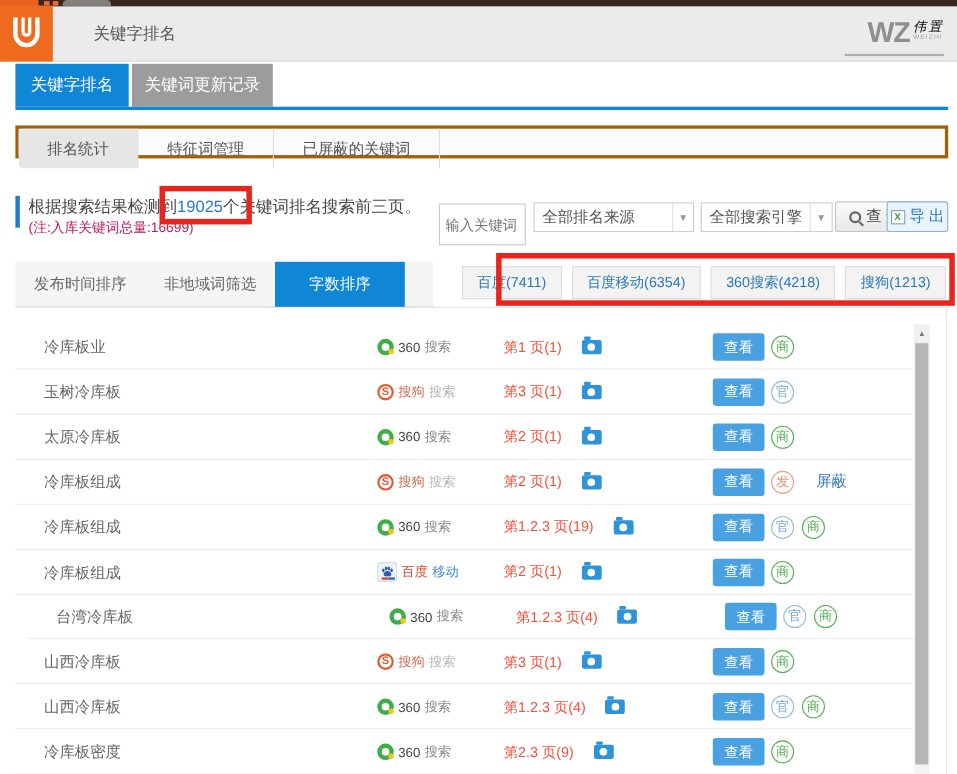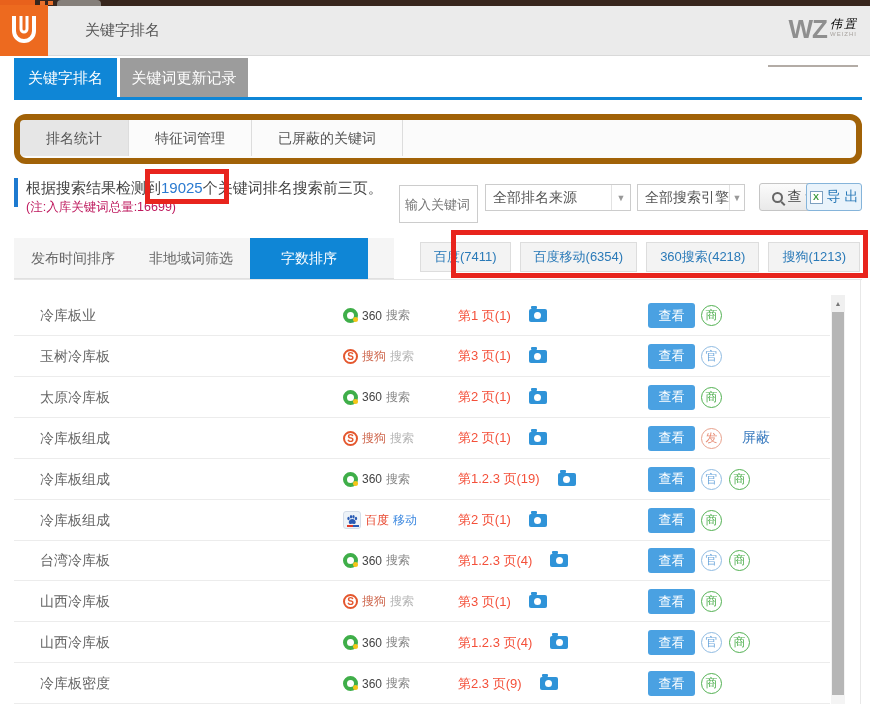--- a/index.html
+++ b/index.html
@@ -9,47 +9,47 @@
   
   #topstrip { position:absolute; left:0; top:0; width:870px; height:6px; background:#38261d; }
   #topstrip .corner { position:absolute; left:0; top:0; width:35px; height:6px; background:#e8611c; }
   #topstrip .dot { position:absolute; top:1px; width:5px; height:4px; background:#e8702c; }
   #topstrip .mini-tab { position:absolute; left:57px; top:0; width:44px; height:6px; background:#857f7a; border-radius:4px 4px 0 0; }
 
   
   #header { position:absolute; left:0; top:6px; width:870px; height:50px; background:#ebebeb; border-bottom:1px solid #d9d9d9; }
   #logo { position:absolute; left:0; top:-1px; width:48px; height:51px; background:#ed6a1f; display:flex; align-items:center; justify-content:center; }
   #page-title { position:absolute; left:85px; top:15px; font-size:15px; color:#555; }
-  #brand { position:absolute; right:12px; top:8px; width:90px; border-bottom:2px solid #b3aca6; padding-bottom:20px; text-align:right; }
+  #brand { position:absolute; right:12px; top:8px; width:90px; border-bottom:2px solid #b3aca6; padding-bottom:4px; text-align:right; }
   #brand .wz { font-size:26px; font-weight:bold; color:#8f8f8f; letter-spacing:-1px; vertical-align:top; }
   #brand .cn { display:inline-block; text-align:left; margin-left:3px; }
   #brand .cn .n { display:block; font-size:12px; color:#000000; letter-spacing:2px; line-height:13px; margin-top:4px;font-style:italic; }
   #brand .cn .s { display:block; font-size:6px; color:#a7a29d; letter-spacing:1px; line-height:7px; }
 
   
   .main-tab { position:absolute; top:58px; height:39px; line-height:39px; text-align:center; font-size:15px; color:#fff; cursor:pointer; }
   #mtab0 { left:14px; width:103px; background:#0f86d6; }
   #mtab1 { left:120px; width:128px; background:#9c9c9c; }
   #mtab-line { position:absolute; left:14px; top:97px; width:848px; height:3px; background:#0f86d6; }
 
   
-  #subtabs { position:absolute; left:14px; top:114px; width:848px; height:50px; background:#fbfbfb; border:6px solid #a16207; border-radius:12px; display:flex; }
+  #subtabs { position:absolute; left:14px; top:114px; width:848px; height:30px; background:#fbfbfb; border:3px solid #a16207; border-radius:0; display:flex; }
   .sub-tab { height:36px; line-height:36px; padding:0 26px; font-size:14px; color:#555; border-right:1px solid #ddd; cursor:pointer; }
   .sub-tab.active { background:#e6e6e6; border-radius:4px 0 0 4px; }
 
   
   #summary-bar { position:absolute; left:14px; top:178px; width:4px; height:29px; background:#1d7ad0; }
   #summary-l1 { position:absolute; left:26px; top:179px; font-size:15px; color:#444; }
   #summary-l1 .cnt { color:#2a7ad0; }
   #summary-l2 { position:absolute; left:26px; top:199px; font-size:12.5px; color:#be185d; }
 
   #kw-input { position:absolute; left:399px; top:185px; width:79px; height:38px; border:1px solid #ccc; font-size:13px; color:#666; padding:0 5px; background:#fff; }
   .select { position:absolute; top:184px; height:27px; border:1px solid #ccc; background:#fff; display:flex; align-items:center; font-size:14px; color:#555; cursor:pointer; }
   #select-source { left:485px; width:146px;gap:34px; }
-  #select-engine { left:637px; width:108px; }
+  #select-engine { left:637px; width:120px; }
   .select .val { flex:1; padding-left:7px; white-space:nowrap; }
   .select .arr { width:20px; height:100%; border-left:1px solid #e2e2e2; display:flex; align-items:center; justify-content:center; font-size:9px; color:#999; }
   #search-btn { position:absolute; left:759px; top:183px; width:73px; height:28px; background:linear-gradient(#fbfbfb,#e9e9e9); border:1px solid #c5c5c5; border-radius:3px; font-size:14px; color:#444; display:flex; align-items:center; justify-content:center; gap:5px; cursor:pointer; }
   .mag { width:11px; height:11px; border:2px solid #666; border-radius:50%; position:relative; display:inline-block; }
   .mag:after { content:''; position:absolute; width:2px; height:5px; background:#666; left:8px; top:7px; transform:rotate(-45deg); }
   #export-btn { position:absolute; left:806px; top:183px; width:56px; height:28px; background:#e9f3fb; border:1px solid #85b4da; border-radius:3px; font-size:14px; color:#2a7ab8; display:flex; align-items:center; justify-content:center; gap:4px; cursor:pointer; }
   .xls { width:13px; height:13px; background:#fff; border:1px solid #7da0c0; font-size:9px; font-weight:bold; color:#3d9b3d; display:inline-flex; align-items:center; justify-content:center; }
 
   
   #sort-bar { position:absolute; left:14px; top:238px; width:380px; height:41px; background:#f5f5f5; border-bottom:1px solid #e0e0e0; display:flex; }
@@ -279,21 +279,21 @@
     <span class="rankwrap">
       <span class="rank">第2 页(1)</span>
       <span class="camera"></span>
     </span>
     <button class="view-btn">查看</button>
     <span class="badges">
         <span class="badge shang">商</span>
       </span>
     <div class="sep"></div>
   </div>
-    <div class="trow" style="top: 245.4px;">
+    <div class="trow" style="top: 245.4px; margin-left: 11px;">
     <span class="kw">台湾冷库板</span>
     <span class="eng e360">
       <span class="c360"></span>
       <span class="t1">360</span>
         <span class="t2">搜索</span>
     </span>
     <span class="rankwrap">
       <span class="rank">第1.2.3 页(4)</span>
       <span class="camera"></span>
     </span>

